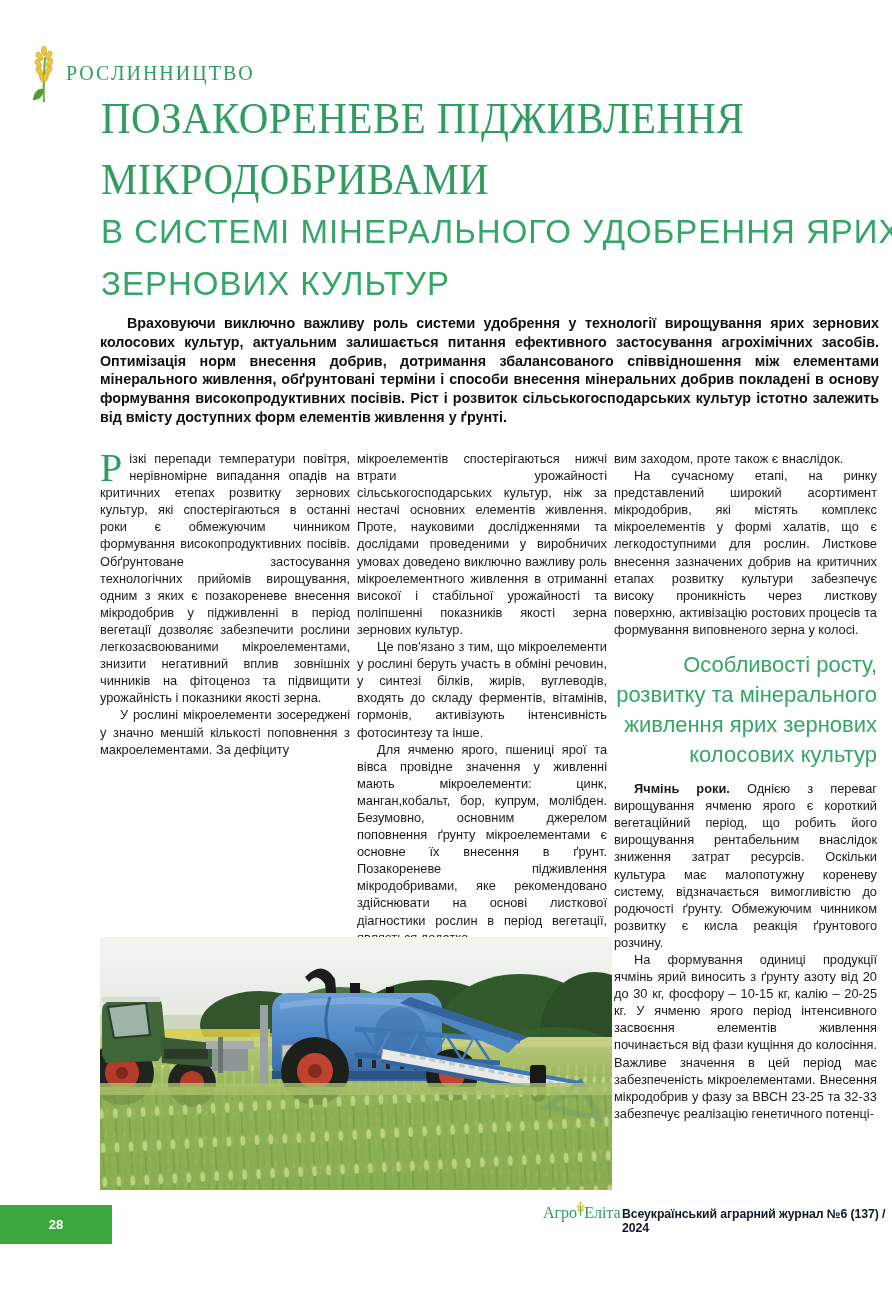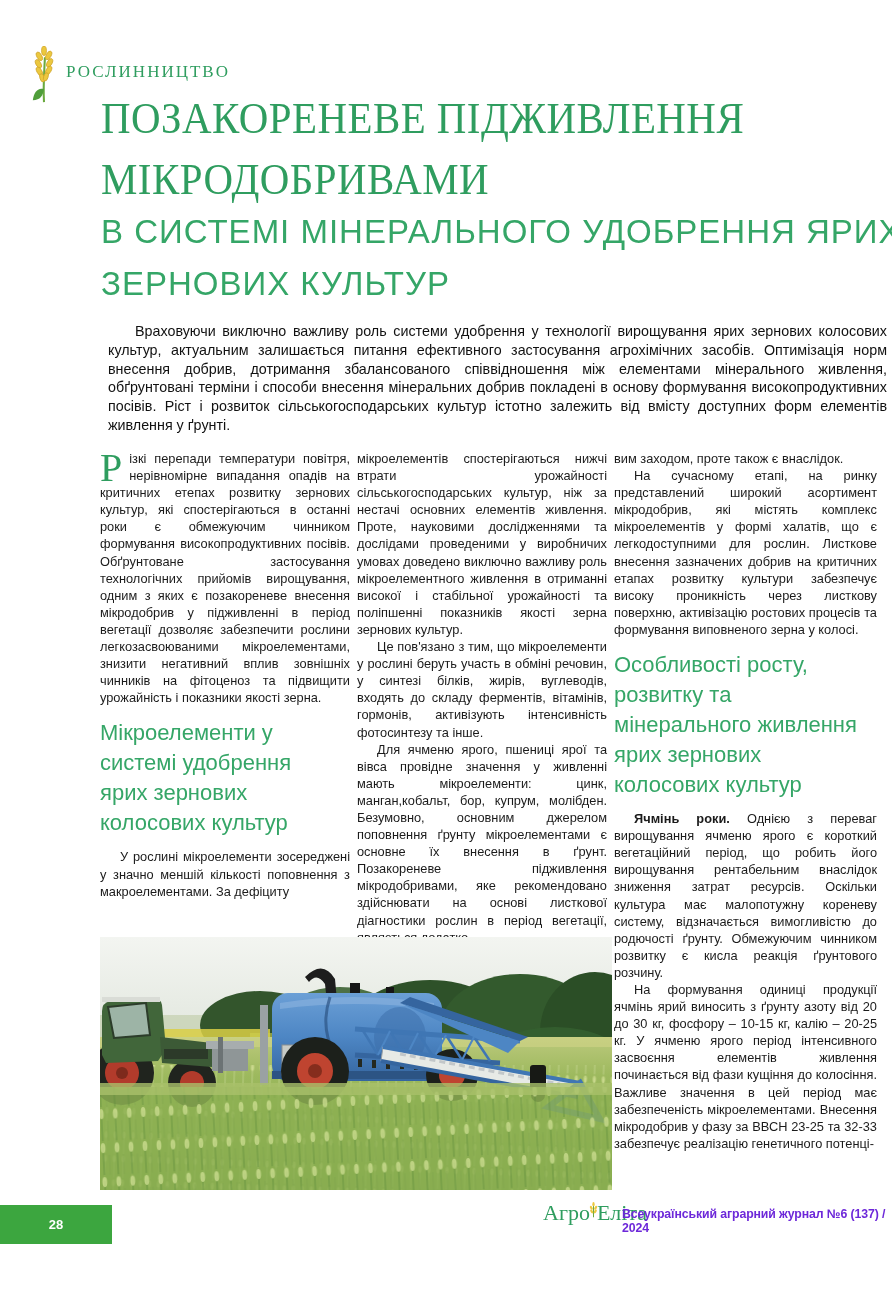--- a/index.html
+++ b/index.html
@@ -10,72 +10,72 @@
   }
   html,body{margin:0;padding:0;background:#ffffff;}
   .page{
     position:relative;width:892px;height:1296px;background:#fff;
     overflow:hidden;font-family:"Liberation Sans",sans-serif;color:var(--ink);
   }
   
   .kicker-row{position:absolute;left:30px;top:46px;display:flex;align-items:flex-start;}
   .kicker-text{
     font-family:"Liberation Serif",serif;color:var(--green);
-    font-size:17px;letter-spacing:2px;margin:16px 0 12px 8px;font-weight:400;
+    font-size:20px;letter-spacing:2px;margin:16px 0 12px 8px;font-weight:400;
   }
   
   .title{
     position:absolute;left:101px;top:88px;
     font-family:"Liberation Serif",serif;font-weight:400;color:var(--green);
     font-size:44px;line-height:61px;transform:scaleX(.93);transform-origin:left top;
     letter-spacing:.5px;white-space:nowrap;
   }
   .subtitle{
     position:absolute;left:101px;top:206px;color:var(--green-light);
     font-size:33px;line-height:52px;font-weight:400;letter-spacing:1px;white-space:nowrap;
   }
   
   .lead{
     position:absolute;left:100px;top:314px;width:779px;
-    font-size:14.3px;line-height:18.8px;font-weight:normal;text-align:justify;
-    text-indent:27px;margin:8px;color:#111;
+    font-size:14.3px;line-height:18.8px;font-weight:bold;text-align:justify;
+    text-indent:27px;margin:0;color:#111;
   }
   
   .col{position:absolute;top:450px;font-size:12.8px;line-height:17.1px;text-align:justify;}
   .col p{margin:0;}
   .col p.ind{text-indent:20px;}
   .col1{left:100px;width:250px;}
   .col2{left:357px;width:250px;}
   .col3{left:614px;width:263px;}
   .subhead{
     color:var(--green-light);font-weight:400;font-size:22px;line-height:30px;
-    margin:12px 8px 10px 0;text-align:left;
+    margin:12px 0 10px 0;text-align:right;
   }
   .dropcap{
     float:left;font-family:"Liberation Serif",serif;color:var(--green);
     font-size:40px;line-height:31px;padding:2px 7px 0 0;
   }
   .bold-lead{font-weight:bold;}
   
   .photo{position:absolute;left:100px;top:937px;width:512px;height:253px;margin:0;}
   .photo svg{display:block;width:100%;height:100%;}
   
   .pagenum{
     position:absolute;left:0;top:1205px;width:112px;height:39px;
     background:var(--green-footer);color:#fff;font-weight:bold;font-size:13px;
     display:flex;align-items:center;justify-content:center;
   }
   .brand{
     position:absolute;left:543px;top:1202px;height:22px;
-    font-family:"Liberation Serif",serif;font-size:22px;color:var(--green);
+    font-family:"Liberation Serif",serif;font-size:16px;color:var(--green);
     display:flex;align-items:center;
   }
   .brand .wheat-mini{margin:0 -1px 4px -1px;}
   .journal{
-    position:absolute;left:622px;top:1207px;font-size:12.3px;font-weight:bold;color:#6d28d9;
+    position:absolute;left:622px;top:1207px;font-size:12.3px;font-weight:bold;color:#0f172a;
     letter-spacing:-0.1px;
   }
 </style>
 </head>
 <body>
 
 <div class="page">
 
   <div class="kicker-row">
     <span>
@@ -104,21 +104,20 @@
   </div>
   <div class="subtitle">
     <div>В СИСТЕМІ МІНЕРАЛЬНОГО УДОБРЕННЯ ЯРИХ</div>
     <div>ЗЕРНОВИХ КУЛЬТУР</div>
   </div>
 
   <p class="lead">Враховуючи виключно важливу роль системи удобрення у технології вирощування ярих зернових колосових культур, актуальним залишається питання ефективного застосування агрохімічних засобів. Оптимізація норм внесення добрив, дотримання збалансованого співвідношення між елементами мінерального живлення, обґрунтовані терміни і способи внесення мінеральних добрив покладені в основу формування високопродуктивних посівів. Ріст і розвиток сільськогосподарських культур істотно залежить від вмісту доступних форм елементів живлення у ґрунті.</p>
 
   <div class="col col1">
     <p><span class="dropcap">Р</span><span>ізкі перепади температури повітря, нерівномірне випадання опадів на критичних етепах розвитку зернових культур, які спостерігаються в останні роки є обмежуючим чинником формування високопродуктивних посівів. Обґрунтоване застосування технологічних прийомів вирощування, одним з яких є позакореневе внесення мікродобрив у підживленні в період вегетації дозволяє забезпечити рослини легкозасвоюваними мікроелементами, знизити негативний вплив зовнішніх чинників на фітоценоз та підвищити урожайність і показники якості зерна.</span></p>
-    <h3 class="subhead">Мікроелементи у системі удобрення ярих зернових колосових культур</h3>
     <p class="ind">У рослині мікроелементи зосереджені у значно меншій кількості поповнення з макроелементами. За дефіциту</p>
   </div>
 
   <div class="col col2">
     <p>мікроелементів спостерігаються нижчі втрати урожайності сільськогосподарських культур, ніж за нестачі основних елементів живлення. Проте, науковими дослідженнями та дослідами проведеними у виробничих умовах доведено виключно важливу роль мікроелементного живлення в отриманні високої і стабільної урожайності та поліпшенні показників якості зерна зернових культур.</p>
     <p class="ind">Це пов'язано з тим, що мікроелементи у рослині беруть участь в обміні речовин, у синтезі білків, жирів, вуглеводів, входять до складу ферментів, вітамінів, гормонів, активізують інтенсивність фотосинтезу та інше.</p>
     <p class="ind">Для ячменю ярого, пшениці ярої та вівса провідне значення у живленні мають мікроелементи: цинк, манган,кобальт, бор, купрум, молібден. Безумовно, основним джерелом поповнення ґрунту мікроелементами є основне їх внесення в ґрунт. Позакореневе підживлення мікродобривами, яке рекомендовано здійснювати на основі листкової діагностики рослин в період вегетації, являється додатко-</p>
   </div>
 
   <div class="col col3">

